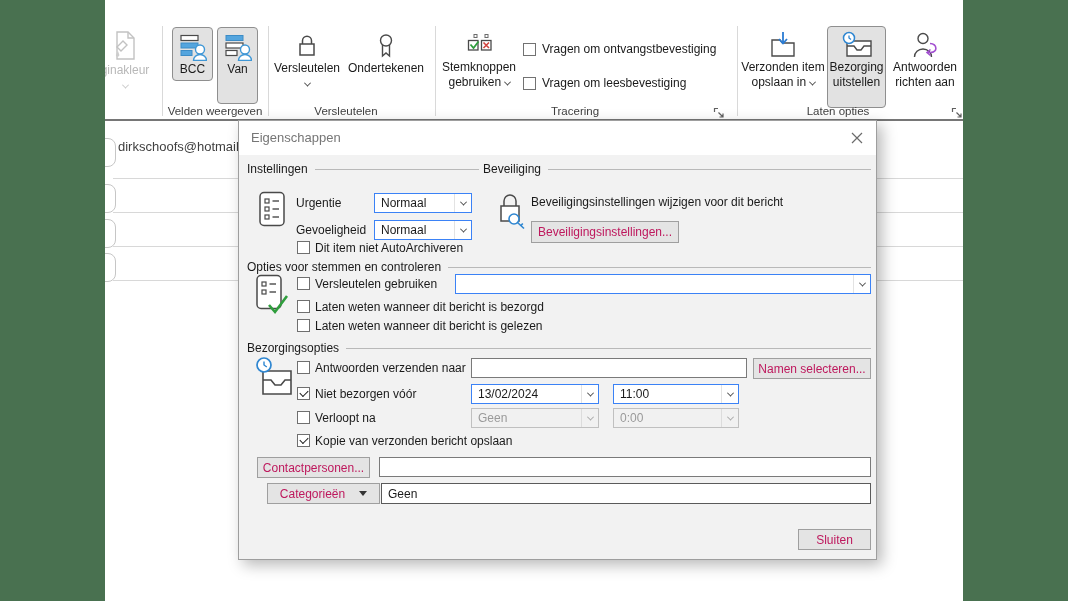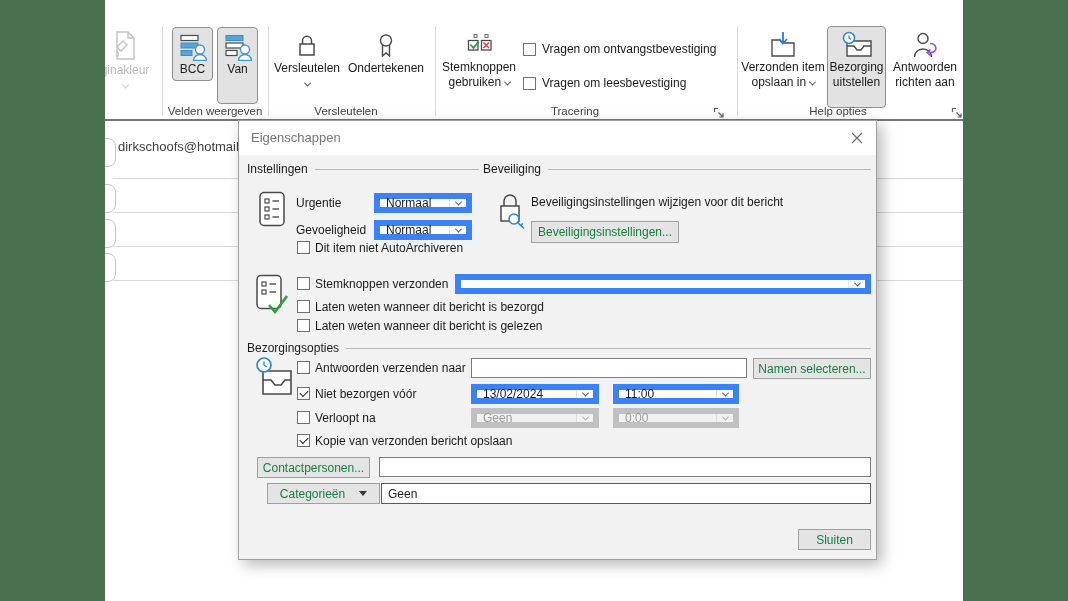--- a/index.html
+++ b/index.html
@@ -38,28 +38,28 @@
   
   .dialog { position:absolute; left:238px; top:120px; width:639px; height:440px; background:#f2f2f2; border:1px solid #9e9e9e; box-shadow:5px 5px 14px rgba(0,0,0,.28); }
   .dlg-titlebar { position:absolute; left:0; top:0; width:100%; height:34px; background:#fff; }
   .dlg-title { position:absolute; left:12px; top:9px; font-size:13px; color:#767676; }
   .dlg-close { position:absolute; left:604px; top:4px; width:28px; height:25px; display:flex; align-items:center; justify-content:center; background:transparent; border:none; }
   .ghead { position:absolute; display:flex; align-items:center; gap:7px; font-size:12px; color:#1a1a1a; white-space:nowrap; }
   .ghead .rule { flex:1; height:1px; background:#b9b9b9; margin-top:1px; }
   .dlbl { position:absolute; font-size:12px; color:#1a1a1a; line-height:13px; white-space:nowrap; }
   .cb { position:absolute; width:13px; height:13px; background:#fff; border:1px solid #6f6f6f; }
   .cb.checked::after { content:""; position:absolute; left:2px; top:2px; width:7px; height:4px; border-left:1.7px solid #1b1b1b; border-bottom:1.7px solid #1b1b1b; transform:rotate(-45deg); }
-  .combo { position:absolute; height:20px; background:#fff; border:6px solid #3b82f6; display:flex; align-items:center; font-size:12px; color:#1a1a1a;justify-content:space-between; }
+  .combo { position:absolute; height:20px; background:#fff; border:1px solid #3b82f6; display:flex; align-items:center; font-size:12px; color:#1a1a1a;justify-content:space-between; }
   .combo .val { flex:1; padding-left:6px; white-space:nowrap; overflow:hidden; }
   .combo .arr { width:17px; height:100%; display:flex; align-items:center; justify-content:center; color:#4a4a4a; border-left:1px solid #e3e3e3; }
   .combo.disabled { background:#f1f1f1; border-color:#c0c0c0; color:#9a9a9a; }
   .combo.disabled .arr { color:#a8a8a8; border-left-color:#dcdcdc; }
   .tinput { position:absolute; height:20px; background:#fff; border:1px solid #7a7a7a; font-family:"Liberation Sans",sans-serif; font-size:12px; color:#1a1a1a; padding:0 6px; }
   .tinput.dark { border-color:#5a5a5a; height:21px; }
-  .btn { position:absolute; background:#e4e4e4; border:1px solid #9f9f9f; font-family:"Liberation Sans",sans-serif; font-size:12px; color:#15803d; display:flex; align-items:center; justify-content:center; white-space:nowrap; }
+  .btn { position:absolute; background:#e4e4e4; border:1px solid #9f9f9f; font-family:"Liberation Sans",sans-serif; font-size:12px; color:#be185d; display:flex; align-items:center; justify-content:center; white-space:nowrap; }
   .tri-down { display:inline-block; width:0; height:0; border-left:4px solid transparent; border-right:4px solid transparent; border-top:5px solid #333; margin-left:14px; }
   svg { display:block; }
 </style>
 </head>
 <body>
 
 <div class="window">
 
 
   <div class="ribbon">
@@ -193,21 +193,21 @@
           <circle cx="13" cy="7.5" r="5" fill="#fff" stroke="#4a4a4a" stroke-width="1.4"></circle>
           <path d="M4.5 26 a8.5 8 0 0 1 17 0" fill="none" stroke="#4a4a4a" stroke-width="1.4"></path>
           <path d="M20 12.5 c7.5 0.5 8 9 0.5 9 h-3" fill="none" stroke="#a24fd0" stroke-width="1.6"></path>
           <path d="M20.5 18.5 l-3.5 3 3.5 3" fill="none" stroke="#a24fd0" stroke-width="1.6"></path>
         </svg>
       </span>
       <span class="lbl">Antwoorden</span>
       <span class="lbl">richten aan</span>
     </div>
 
-    <div class="grouplabel" style="left:663px; width:140px;">Help opties</div>
+    <div class="grouplabel" style="left:663px; width:140px;">Laten opties</div>
     <span class="launcher" style="left:846px; top:84px;">
       <svg width="11" height="11" viewBox="0 0 11 11">
           <path d="M1.5 5 V1.5 H5 M5.5 5.5 L10 10 M10 6.5 V10 H6.5" fill="none" stroke="#5f5f5f" stroke-width="1.2"></path>
         </svg>
     </span>
   </div>
 
   <div>
     <div class="stubbtn" style="top:138px;"></div>
     <div class="stubbtn" style="top:184px;"></div>
@@ -272,32 +272,36 @@
     <svg width="32" height="42" viewBox="0 0 32 42">
       <path d="M9 17 v-5 a6 6 0 0 1 12 0 v5" fill="none" stroke="#4a4a4a" stroke-width="1.5"></path>
       <rect x="6" y="17" width="18" height="15" fill="#fff" stroke="#4a4a4a" stroke-width="1.5"></rect>
       <circle cx="19" cy="30" r="5" fill="#fff" stroke="#2e86d1" stroke-width="1.6"></circle>
       <path d="M22.5 33.5 l6.5 6 M26 36.5 l1.8 -2" fill="none" stroke="#2e86d1" stroke-width="1.6"></path>
     </svg>
   </span>
   <span class="dlbl" style="left:292px; top:75px;">Beveiligingsinstellingen wijzigen voor dit bericht</span>
   <button class="btn" style="left:292px; top:100px; width:148px; height:22px;">Beveiligingsinstellingen...</button>
 
+  <div class="ghead" style="left:8px; top:139px; width:624px;">
+    <span>Opties voor stemmen en controleren</span>
+      <span class="rule"></span>
+  </div>
   <span class="abs" style="left:16px; top:153px;">
     <svg width="36" height="44" viewBox="0 0 36 44">
       <rect x="2" y="1.5" width="24" height="33" rx="4" fill="#fff" stroke="#4a4a4a" stroke-width="1.5"></rect>
       <rect x="7" y="8" width="4" height="4" fill="none" stroke="#4a4a4a" stroke-width="1.2"></rect>
       <path d="M14.5 10 h6.5" stroke="#4a4a4a" stroke-width="1.4"></path>
       <rect x="7" y="16" width="4" height="4" fill="none" stroke="#4a4a4a" stroke-width="1.2"></rect>
       <path d="M14.5 18 h6.5" stroke="#4a4a4a" stroke-width="1.4"></path>
       <path d="M14 31 l6 7 12 -16" fill="none" stroke="#2f9e3d" stroke-width="2.6"></path>
     </svg>
   </span>
   <span class="cb" style="left:58px; top:156px;"></span>
-  <span class="dlbl" style="left:76px; top:157px;">Stemknoppen verzonden</span>
+  <span class="dlbl" style="left:76px; top:157px;">Versleutelen gebruiken</span>
   <div class="combo" style="left:216px; top:153px; width:416px;">
     <span class="val"></span>
       <span class="arr">
         <span class="chev"></span>
       </span>
   </div>
   <span class="cb" style="left:58px; top:179px;"></span>
   <span class="dlbl" style="left:76px; top:180px;">Laten weten wanneer dit bericht is bezorgd</span>
   <span class="cb" style="left:58px; top:198px;"></span>
   <span class="dlbl" style="left:76px; top:199px;">Laten weten wanneer dit bericht is gelezen</span>

